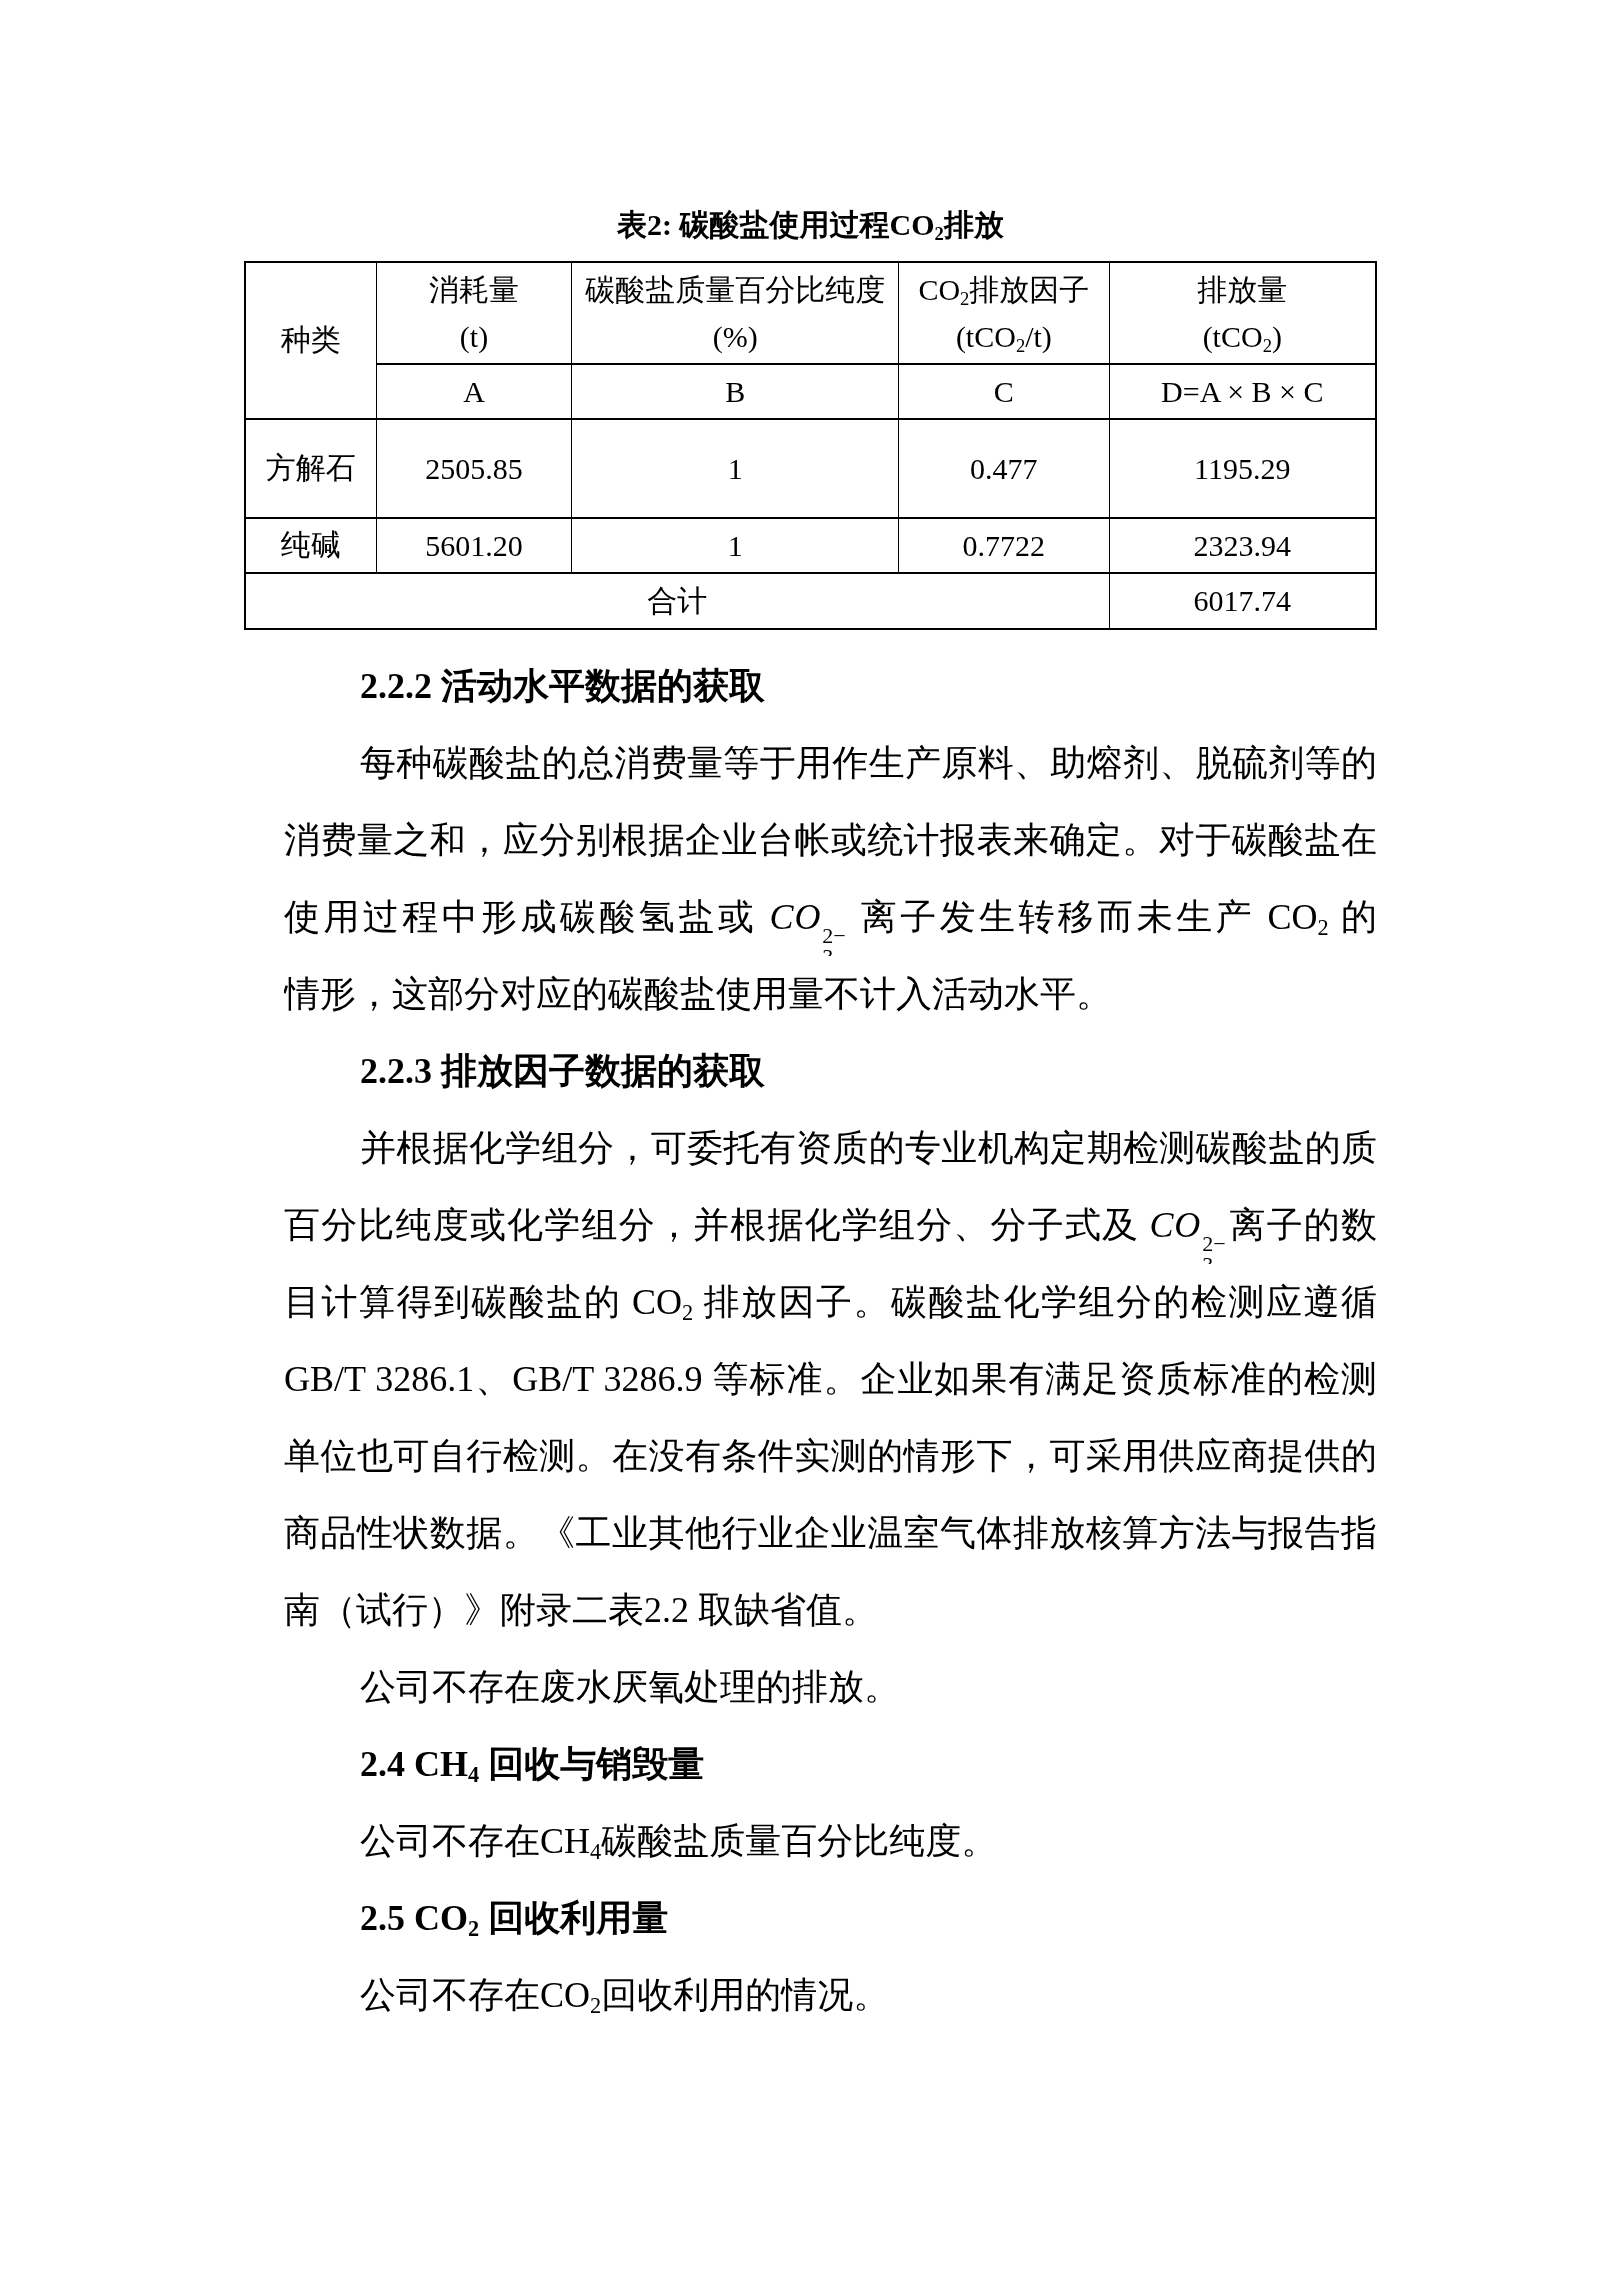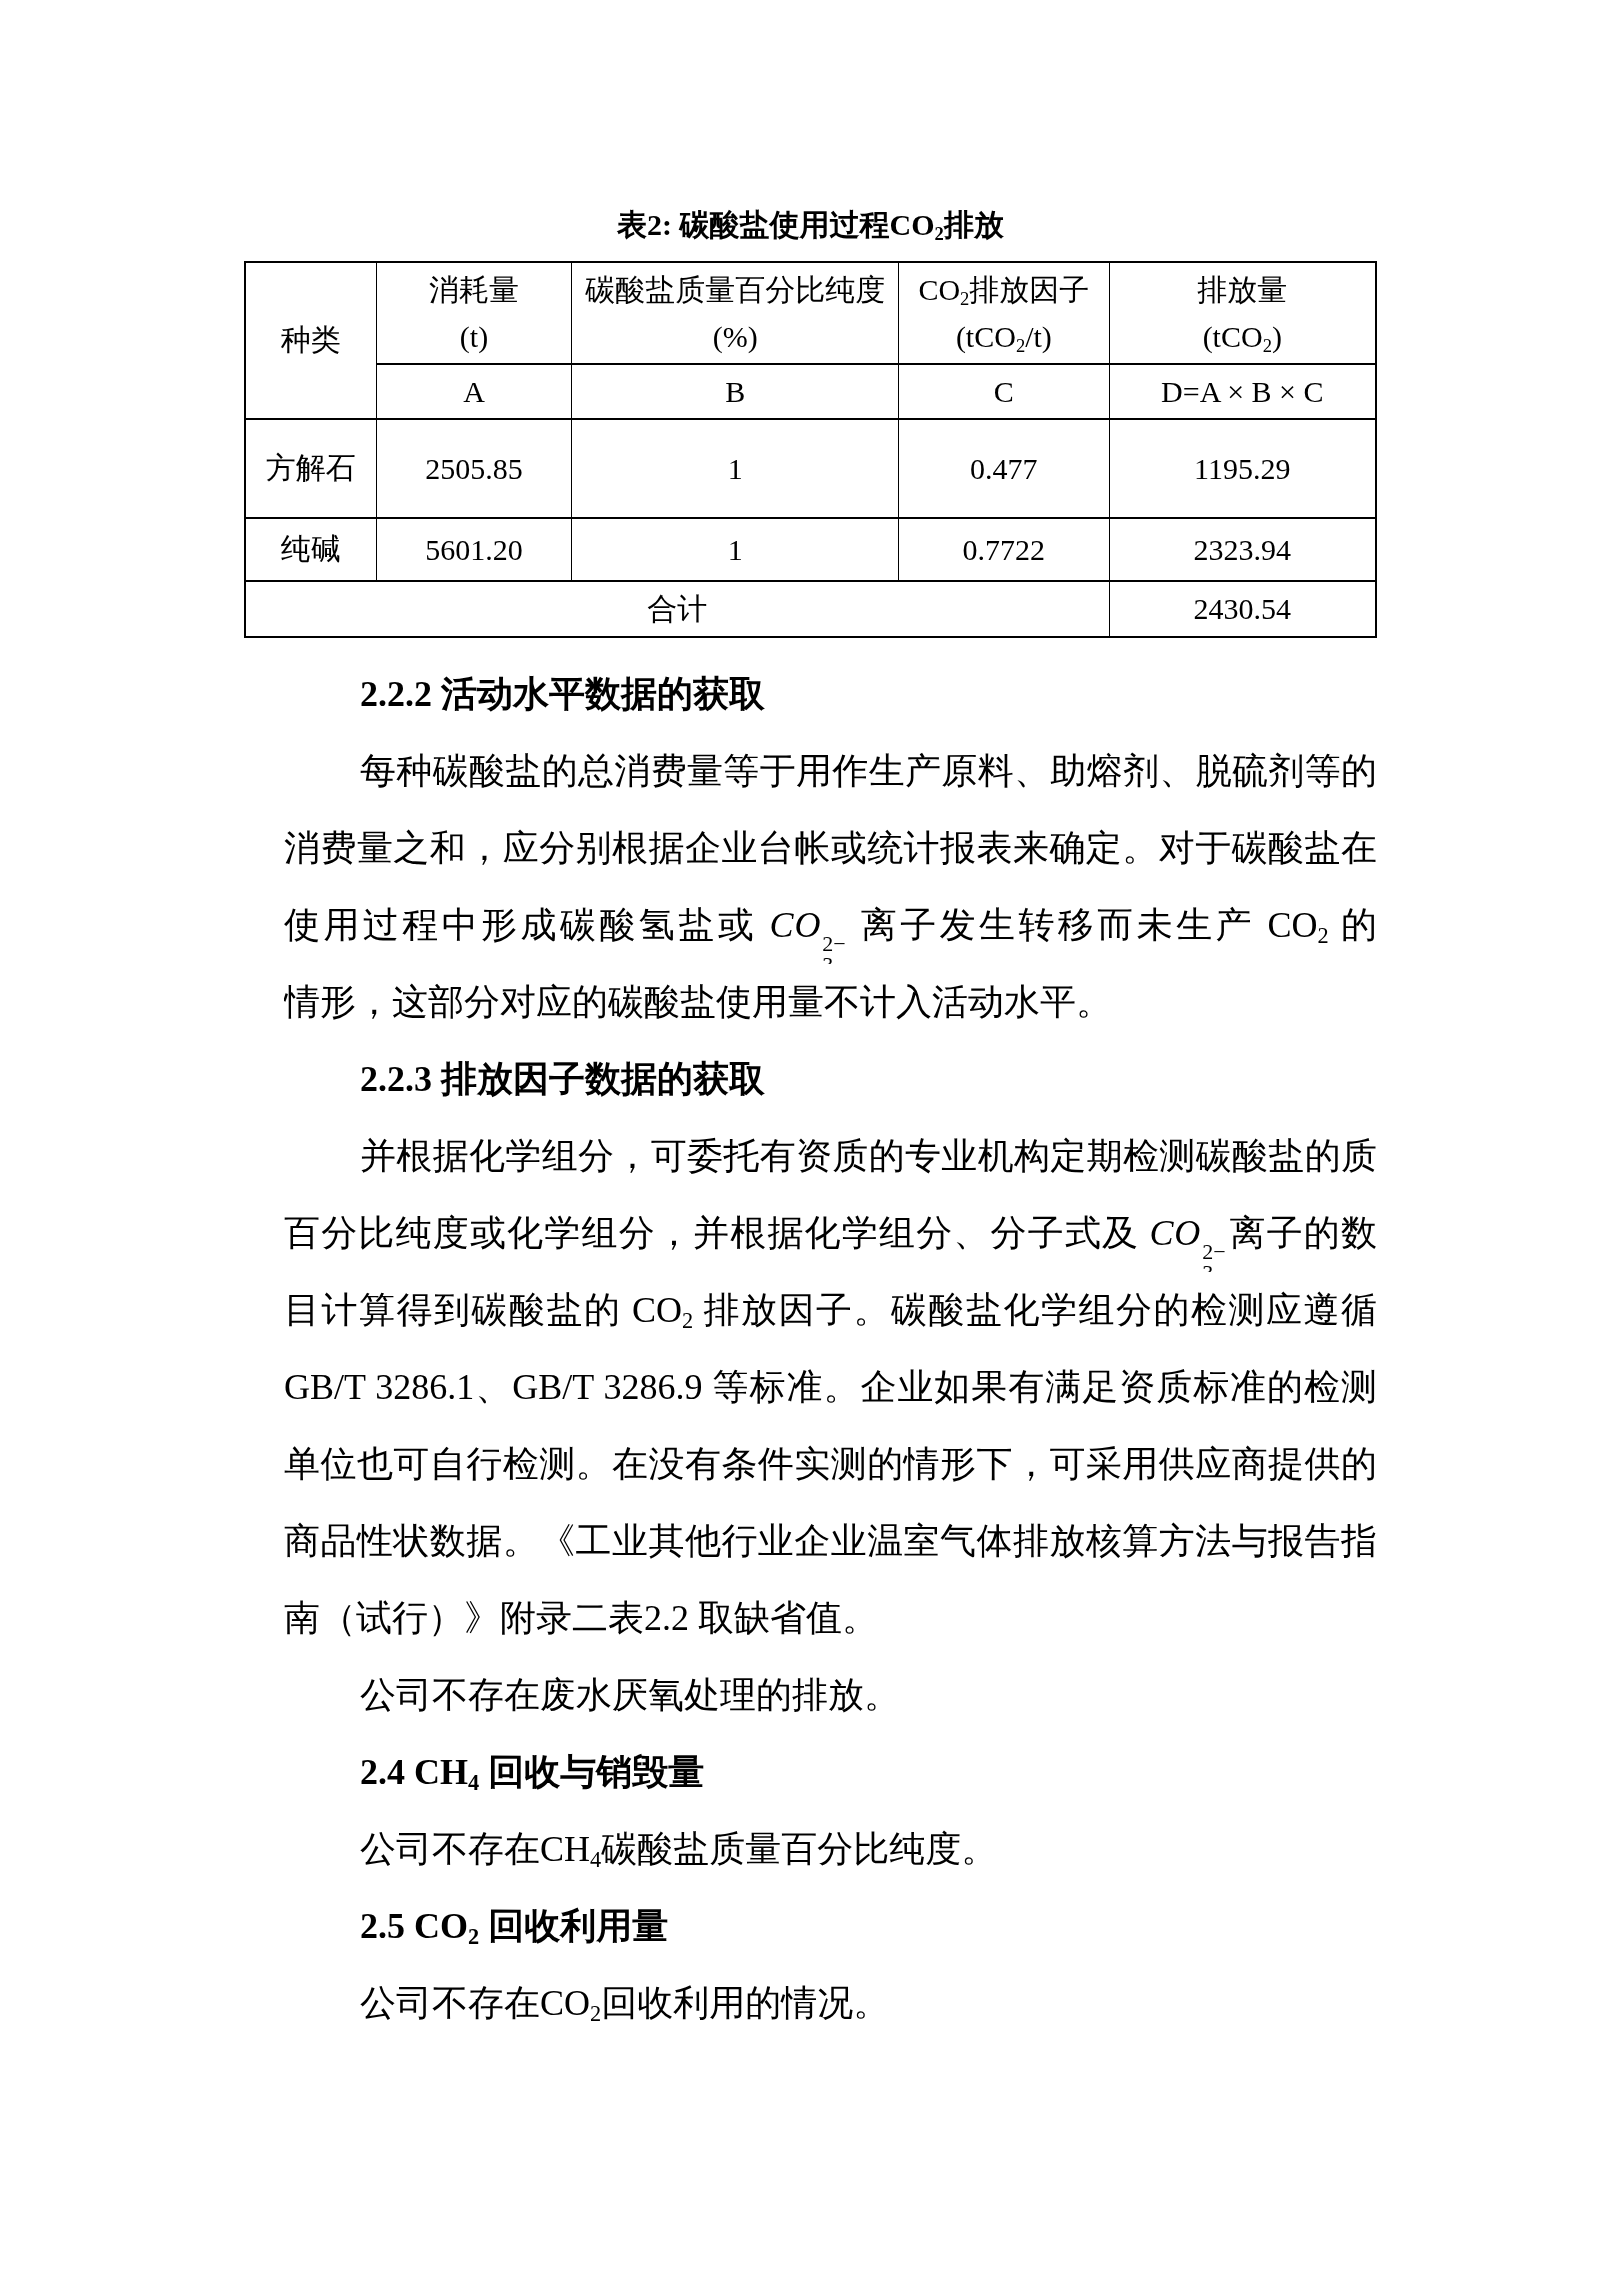--- a/index.html
+++ b/index.html
@@ -131,30 +131,30 @@
           <td>C</td>
           <td>D=A × B × C</td>
         </tr>
         <tr style="height:99px">
           <td>方解石</td>
           <td>2505.85</td>
           <td>1</td>
           <td>0.477</td>
           <td>1195.29</td>
         </tr>
-        <tr style="height:63px">
+        <tr style="height:55px">
           <td>纯碱</td>
           <td>5601.20</td>
           <td>1</td>
           <td>0.7722</td>
           <td>2323.94</td>
         </tr>
         <tr style="height:56px">
           <td colspan="4">合计</td>
-          <td>2430.54</td>
+          <td>6017.74</td>
         </tr>
       </tbody>
     </table>
 
     <div class="body-text">
 
       <div class="line heading indent"><span>2.2.2 活动水平数据的获取</span></div>
 
       <div class="line just indent"><span>每种碳酸盐的总消费量等于用作生产原料、助熔剂、脱硫剂等的</span></div>
       <div class="line just"><span>消费量之和，应分别根据企业台帐或统计报表来确定。对于碳酸盐在</span></div>

